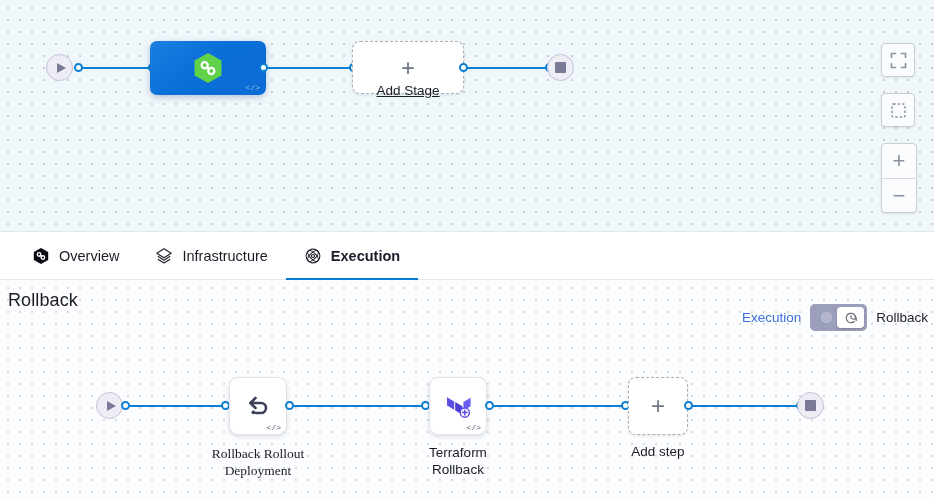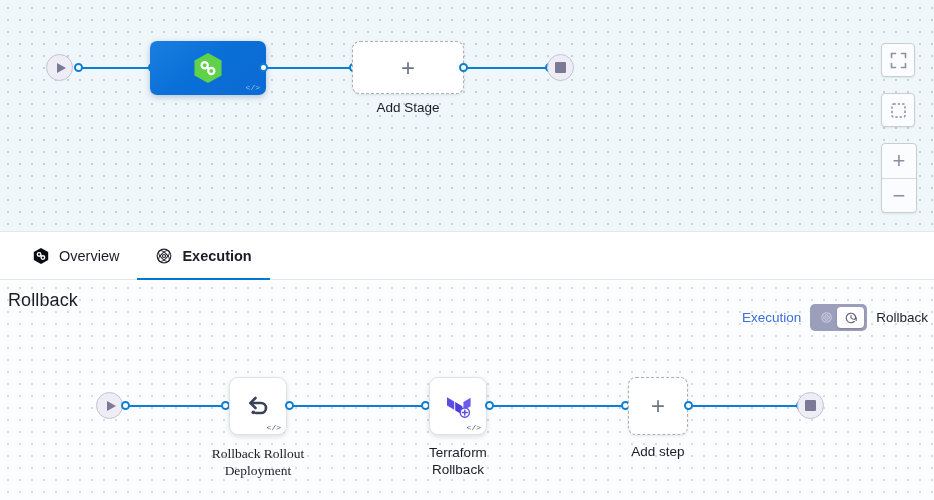--- a/index.html
+++ b/index.html
@@ -186,21 +186,21 @@
       <span class="code-glyph code-light">&lt;/&gt;</span>
     </div>
 
     <div class="dot" style="left:259px; top:63px;"></div>
     <div class="connector" style="left:267px; top:67px; width:88px;"></div>
     <div class="dot" style="left:349px; top:63px;"></div>
 
     <div class="dashed-box" style="left:352px; top:41px; width:112px; height:53px;">
       <span class="plus-glyph">+</span>
     </div>
-    <div class="node-label" style="left:352px; top:99px; width:112px;">Add Stage</div>
+    <div class="node-label" style="left:352px; top:82px; width:112px;text-decoration:underline;">Add Stage</div>
 
     <div class="dot" style="left:459px; top:63px;"></div>
     <div class="connector" style="left:467px; top:67px; width:83px;"></div>
     <div class="dot" style="left:545px; top:63px;"></div>
 
     <div class="terminal" style="left:547px; top:54px;">
       <div class="stop-sq"></div>
     </div>
 
     <div class="ctrl-btn" style="position:absolute; left:881px; top:43px;">
@@ -238,20 +238,30 @@
         <g fill="none" stroke="#ffffff" stroke-width="1.5" stroke-linecap="round">
           <circle cx="7.9" cy="8.3" r="2"></circle>
             <circle cx="12.1" cy="11.7" r="2"></circle>
           <path d="M9.3 9.4 L10.7 10.6"></path>
         </g>
       </svg>
       <span class="tab-label">Overview</span>
     </div>
 
 
+    <div class="tab">
+      <svg class="tab-ico" viewBox="0 0 20 20">
+        <g fill="none" stroke="#22222e" stroke-width="1.3" stroke-linejoin="round">
+          <path d="M10 2 L18 7 L10 12 L2 7 Z"></path>
+          <path d="M3.2 10.4 L10 14.6 L16.8 10.4"></path>
+          <path d="M3.2 13.6 L10 17.8 L16.8 13.6"></path>
+        </g>
+      </svg>
+      <span class="tab-label">Infrastructure</span>
+    </div>
 
     <div class="tab active">
       <svg class="tab-ico" viewBox="0 0 20 20">
         <g fill="none" stroke="#22222e" stroke-width="1.25">
           <circle cx="10" cy="10" r="7.6"></circle>
           <ellipse cx="10" cy="10" rx="7.6" ry="3.4" transform="rotate(45 10 10)"></ellipse>
           <ellipse cx="10" cy="10" rx="7.6" ry="3.4" transform="rotate(-45 10 10)"></ellipse>
           <circle cx="10" cy="10" r="1.7"></circle>
         </g>
       </svg>

